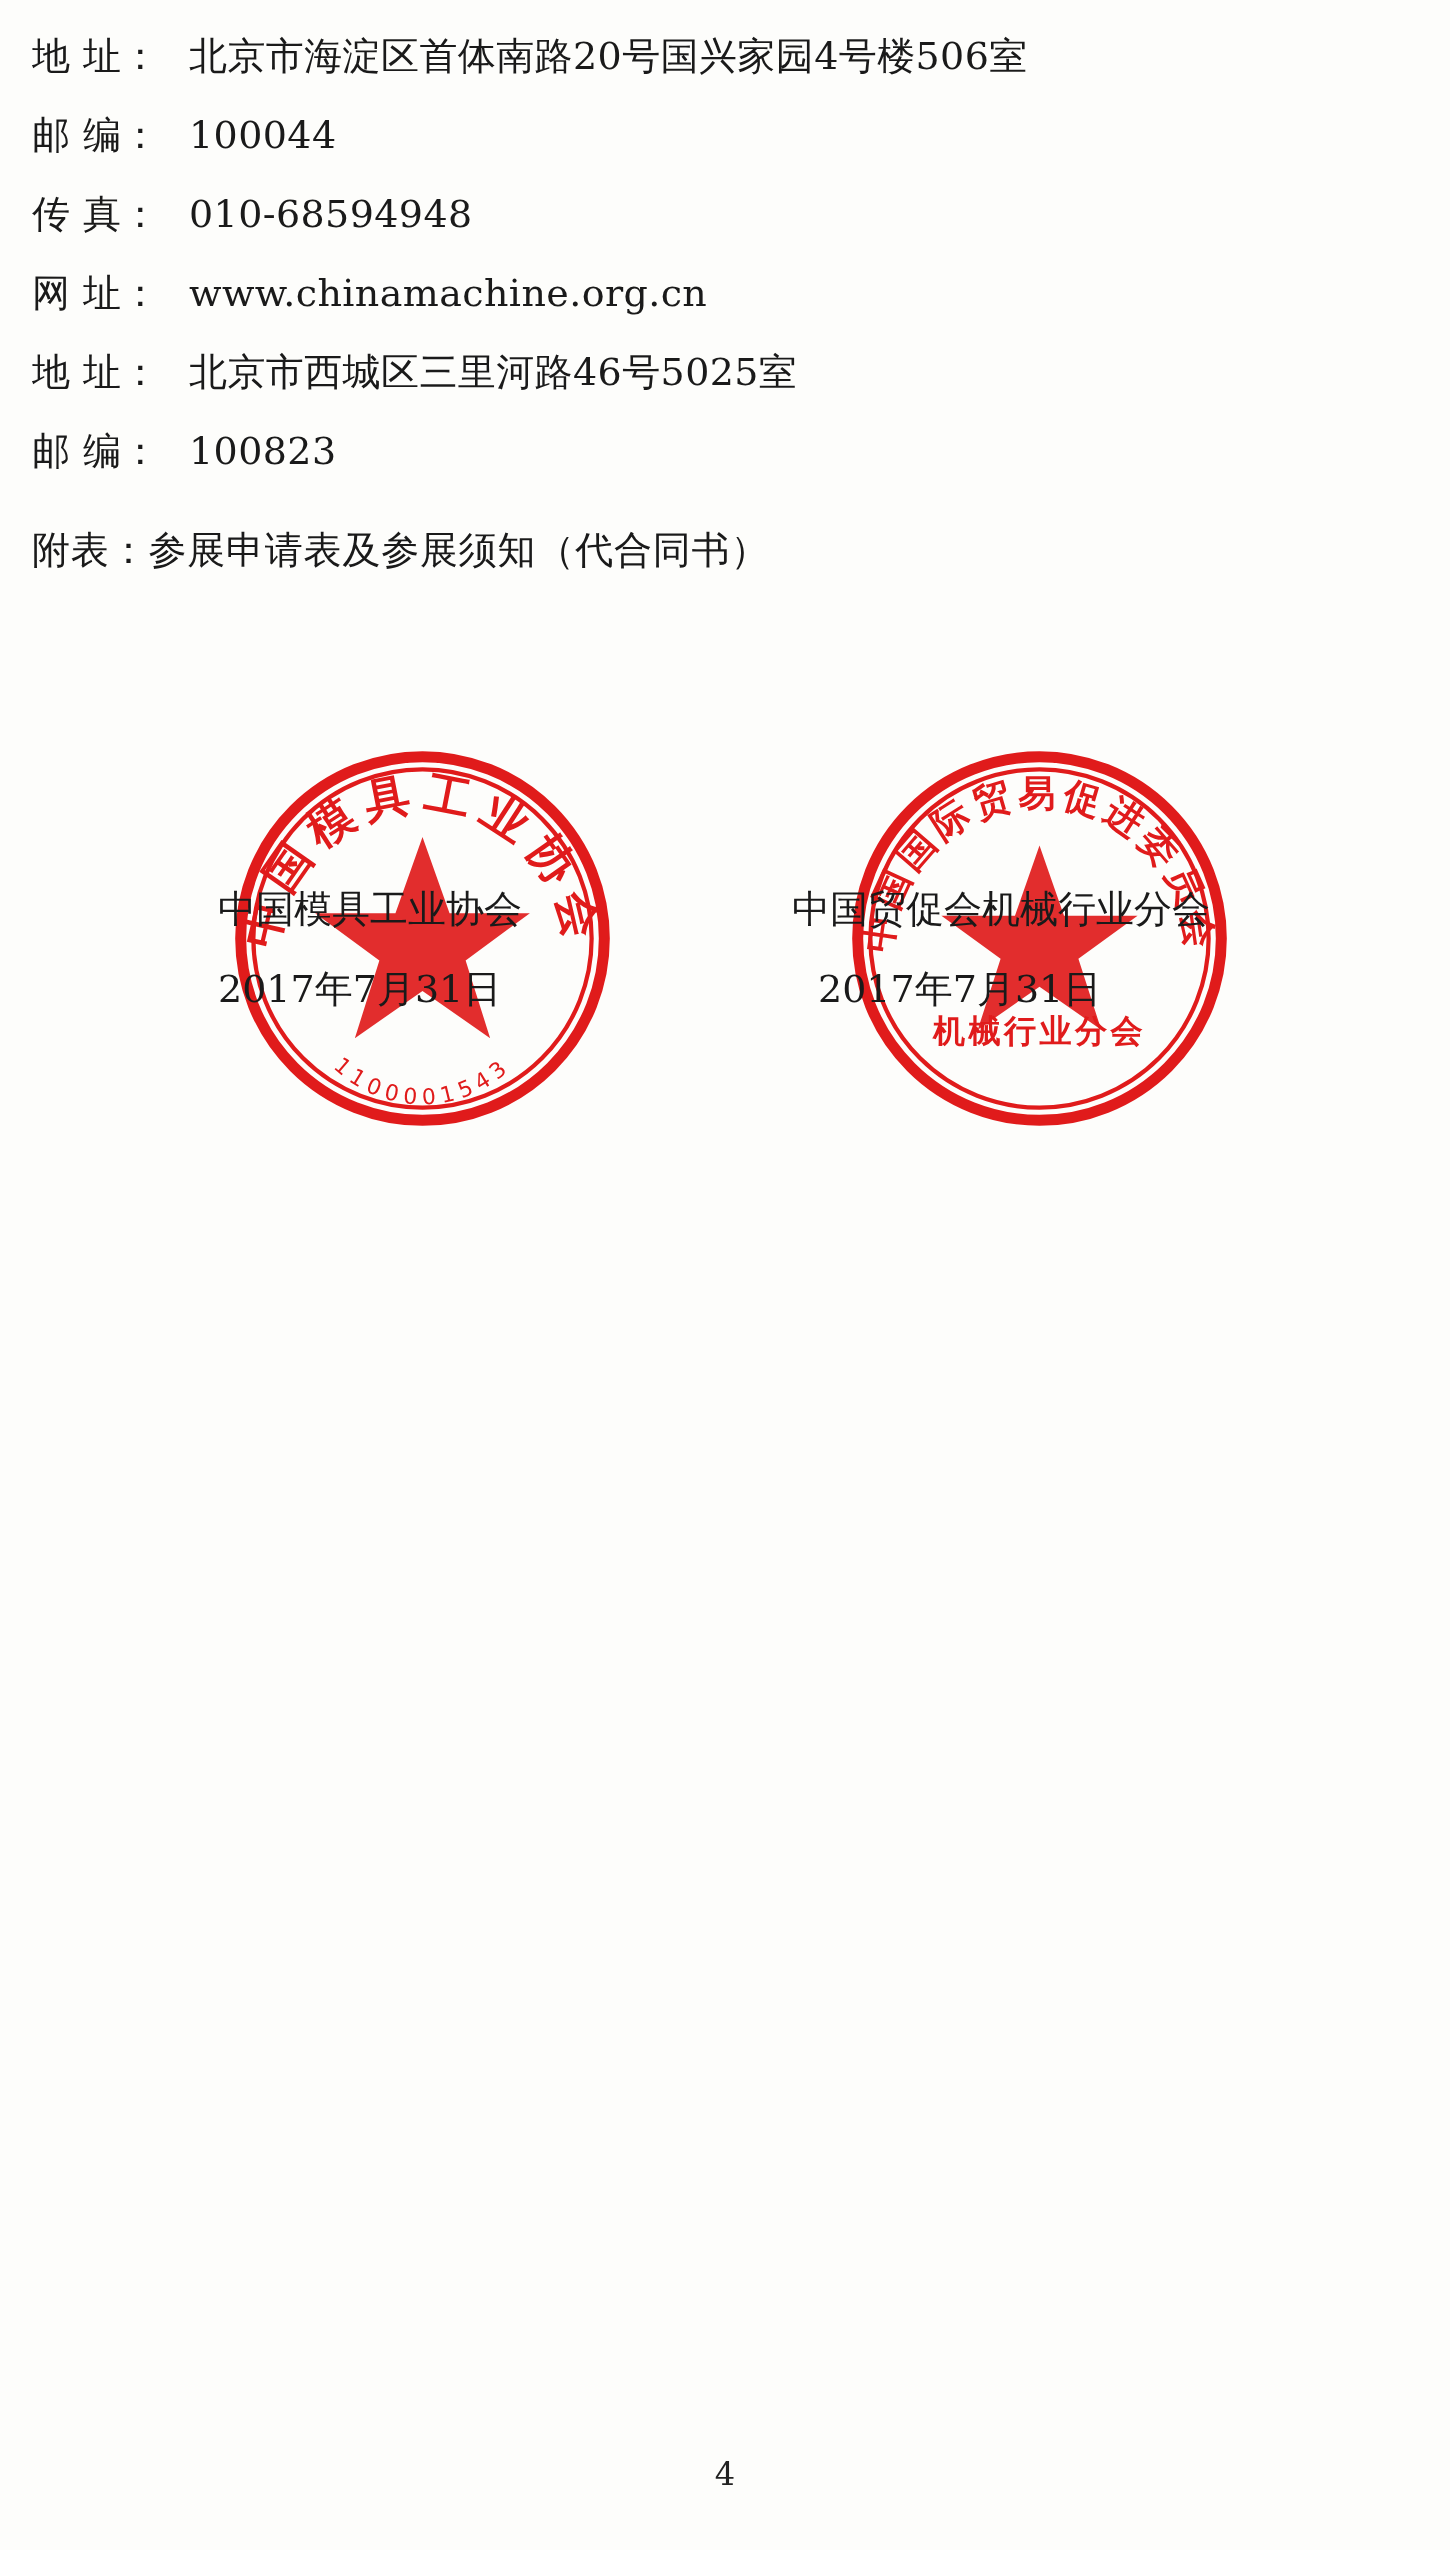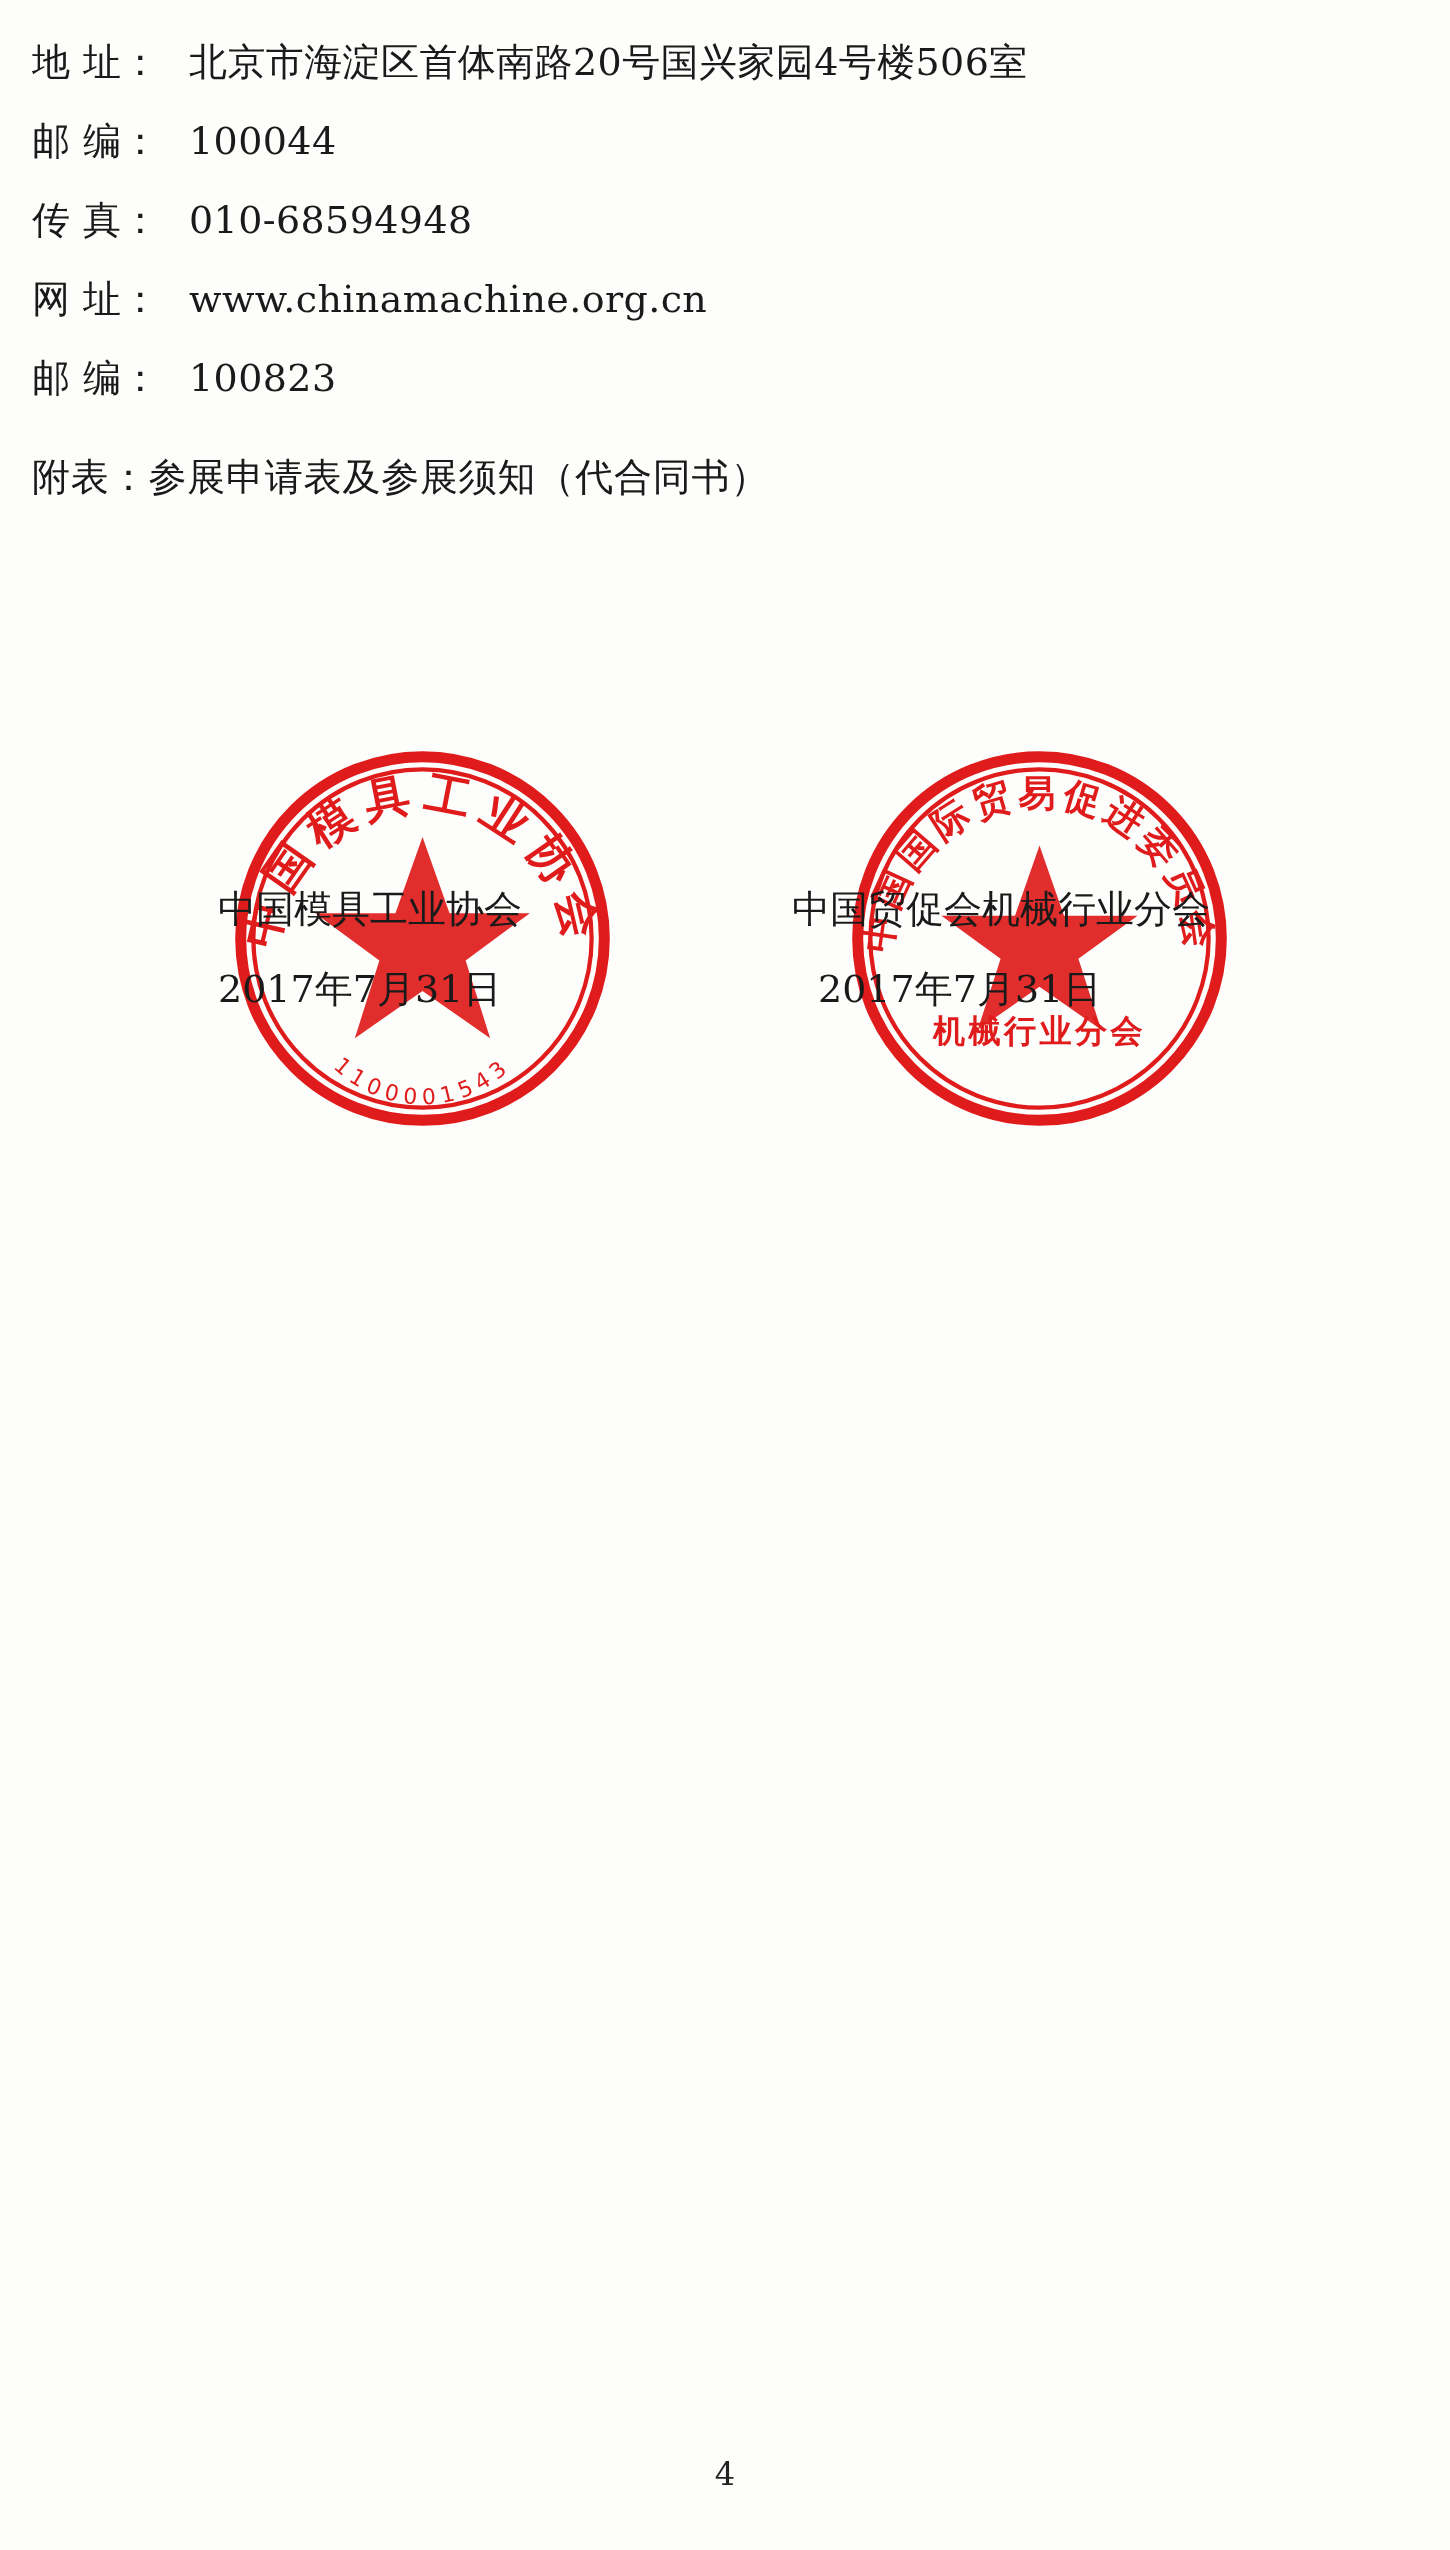--- a/index.html
+++ b/index.html
@@ -15,21 +15,21 @@
     position: relative;
     width: 1450px;
     height: 2550px;
     margin: 0 auto;
     background: #fdfdfb;
     overflow: hidden;
   }
   .content {
     position: absolute;
     left: 32px;
-    top: 23px;
+    top: 17px;
     width: 1403px;
   }
   .line {
     font-size: 38px;
     line-height: 79px;
     white-space: nowrap;
     letter-spacing: 0.4px;
   }
   .lbl {
     display: inline-block;
@@ -97,20 +97,23 @@
 
     <div class="line">
       <span class="lbl">传    真：</span><span>010-68594948</span>
     </div>
 
 
     <div class="line">
       <span class="lbl">网    址：</span><span>www.chinamachine.org.cn</span>
     </div>
 
+    <div class="line">
+      <span class="lbl">地    址：</span><span>北京市西城区三里河路46号5025室</span>
+    </div>
 
     <div class="line">
       <span class="lbl">邮    编：</span><span>100823</span>
     </div>
 
     <div class="spacer-lg"></div>
 
     <div class="attach">附表：参展申请表及参展须知（代合同书）</div>
   </div>
 

